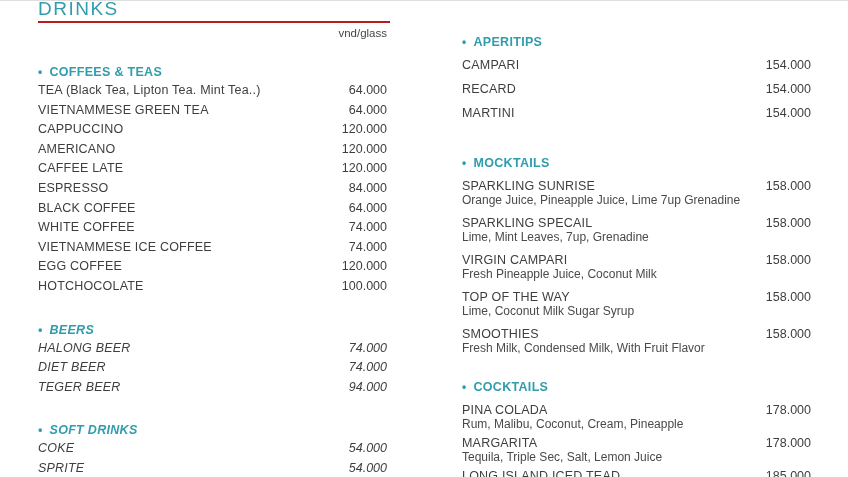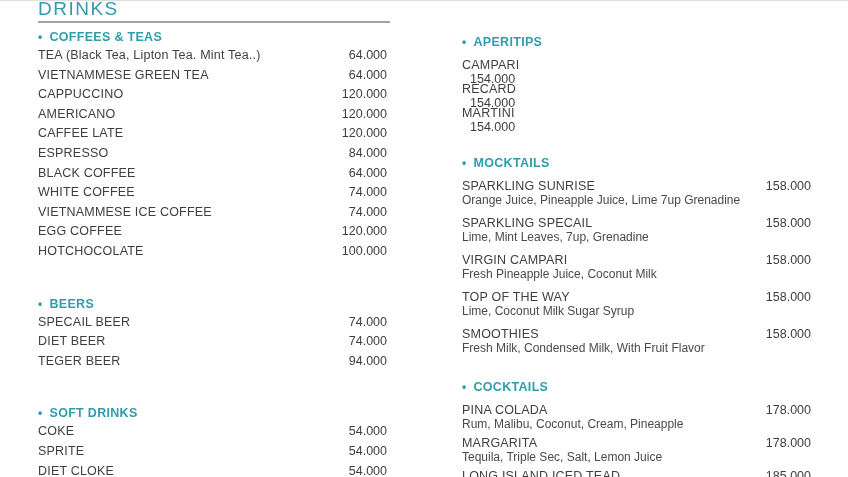--- a/index.html
+++ b/index.html
@@ -19,72 +19,73 @@
   .col-left  { left: 38px;  width: 352px; }
   .col-right { left: 462px; width: 349px; top: 35px; }
 
   .menu-title {
     font-size: 19px;
     line-height: 17px;
     letter-spacing: 1.5px;
     color: var(--accent, #2F9DAC);
     font-weight: 400;
     padding-bottom: 4px;
-    border-bottom: 2px solid #a3a3a3;
+    border-bottom: 2px solid #b91c1c;
   }
   .unit {
     text-align: right;
     font-size: 11.5px;
     color: #474747;
     margin-top: 4px;
     padding-right: 3px;
   }
 
   .section-header {
     color: var(--accent, #2F9DAC);
     font-weight: bold;
     font-size: 12.5px;
     letter-spacing: 0.3px;
     margin-bottom: 4px;
   }
   .section-header .bullet { margin-right: 7px; font-size: 12px; }
 
-  .col-left .section:first-child { margin-top: 7px; }
-  .col-left .section + .section { margin-top: 33px; }
+  .col-left .section:first-child { margin-top: 26px; }
+  .col-left .section + .section { margin-top: 24px; font-style: italic; }
   .col-right .section + .section { margin-top: 26px; }
   .col-right .section-header { margin-bottom: 9px; }
 
   .row {
     display: flex;
     justify-content: space-between;
     align-items: flex-start;
     font-size: 12.5px;
   }
   .col-left .row { height: 19.6px; padding-right: 3px; gap: 16px; }
-  .col-right .row:not(.row-desc) { height: 24px; flex-direction: column; }
+  .col-right .row:not(.row-desc) { height: 24px; }
   .col-right .row-desc { margin-bottom: 10px; }
   .col-right .section:last-child .row-desc { margin-bottom: 6px; gap: 12px; }
 
   .item-text { flex: 1; min-width: 0; }
   .item-name { font-size: 12.5px; letter-spacing: 0.2px; line-height: 14px; }
   .item-desc {
     font-size: 12px;
     line-height: 12px;
     color: #4a4a4a;
     margin-top: 1px;
   }
   .item-price { font-size: 12.5px; line-height: 14px; white-space: nowrap; padding-left: 8px; }
 </style>
 </head>
 <body>
 
 <div class="top-edge"></div>
 
 <div class="col col-left">
   <div class="menu-title">DRINKS</div>
+  <div class="unit">vnd/glass</div>
   <div id="left-sections">
       <div class="section">
         <div class="section-header"><span class="bullet">•</span><span>COFFEES &amp; TEAS</span></div>
         <div class="row">
           <div class="item-text">
             <div class="item-name">TEA (Black Tea, Lipton Tea. Mint Tea..)</div>
           </div>
           <div class="item-price">64.000</div>
         </div>
         <div class="row">
@@ -145,21 +146,21 @@
           <div class="item-text">
             <div class="item-name">HOTCHOCOLATE</div>
           </div>
           <div class="item-price">100.000</div>
         </div>
       </div>
       <div class="section">
         <div class="section-header"><span class="bullet">•</span><span>BEERS</span></div>
         <div class="row">
           <div class="item-text">
-            <div class="item-name">SPECAIL BEER</div>
+            <div class="item-name">HALONG BEER</div>
           </div>
           <div class="item-price">74.000</div>
         </div>
         <div class="row">
           <div class="item-text">
             <div class="item-name">DIET BEER</div>
           </div>
           <div class="item-price">74.000</div>
         </div>
         <div class="row">

